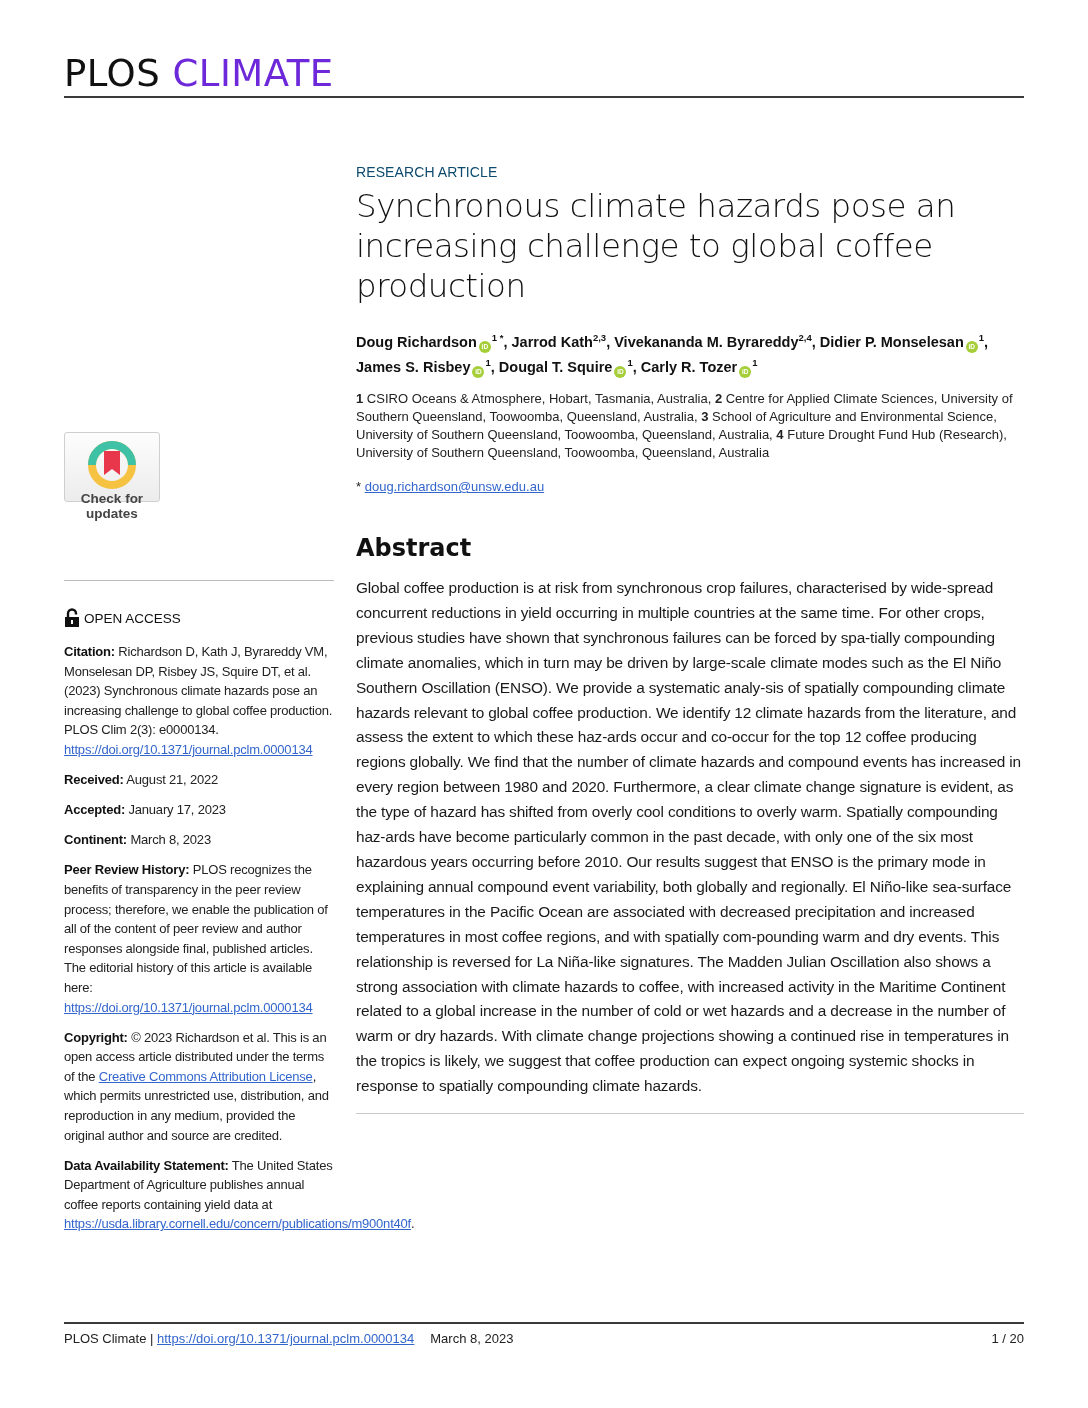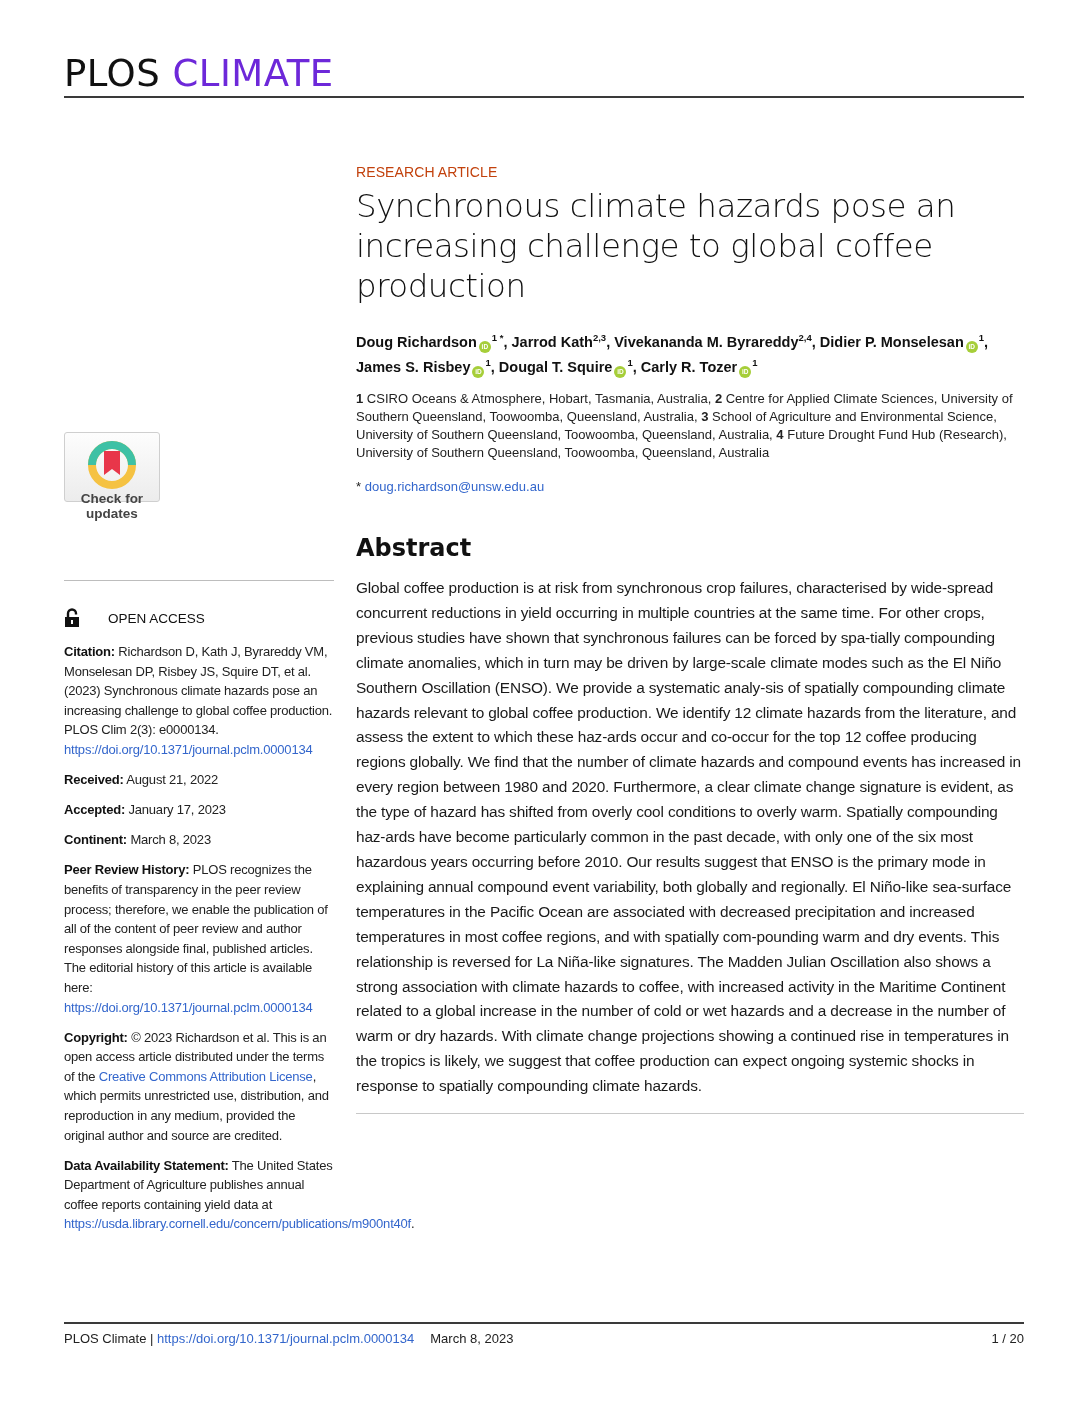--- a/index.html
+++ b/index.html
@@ -3,36 +3,36 @@
 <meta charset="utf-8">
 <style>
   html, body { margin: 0; padding: 0; background: #ffffff; }
   body { width: 1088px; height: 1408px; position: relative; font-family: "Liberation Sans", sans-serif; color: #1a1a1a; overflow: hidden; }
   .brand { position: absolute; left: 64px; top: 54px; font-family: "DejaVu Sans", sans-serif; font-size: 37px; letter-spacing: 0.5px; line-height: 40px; }
   .brand .b1 { color: #111111; }
   .brand .b2 { color: #6d28d9; }
   .top-rule { position: absolute; left: 64px; top: 96px; width: 960px; height: 2px; background: #3a3a3a; }
 
   .main { position: absolute; left: 356px; top: 164px; width: 668px; }
-  .article-type { font-size: 14px; letter-spacing: 0.1px; color: #c2410c; margin-bottom: 6px; }
+  .article-type { font-size: 14px; letter-spacing: 0.1px; color: #0c4a6e; margin-bottom: 6px; }
   .title { font-family: "DejaVu Sans", sans-serif; font-weight: 300; font-size: 32.5px; line-height: 40px; color: #111; letter-spacing: -0.5px; margin: 0 0 22px 0; }
   .authors { font-size: 14.5px; font-weight: bold; line-height: 20px; color: #111; margin-bottom: 12px; }
   .authors sup { font-size: 9.5px; vertical-align: 6px; }
   .orcid { display: inline-block; width: 12px; height: 12px; border-radius: 50%; background: #a6ce39; color: #fff; font-size: 6.5px; line-height: 12px; text-align: center; vertical-align: -2px; font-weight: bold; margin: 0 1px 0 2px; }
   .affil { font-size: 13px; line-height: 18px; color: #222; }
   .email-line { font-size: 13px; margin-top: 17px; color: #222; }
-  a, .link { color: #3366cc; }
+  a, .link { color: #3366cc; text-decoration: underline; }
   .abstract-h { font-family: "DejaVu Sans", sans-serif; font-weight: 700; font-size: 24px; margin: 40px 0 14px 0; color: #111; }
   .abstract { font-size: 15.4px; line-height: 24.9px; color: #1a1a1a; text-align: left; letter-spacing: -0.15px; }
   .abs-rule { height: 1px; background: #c8c8c8; margin-top: 14px; }
   .cfu { position: absolute; left: 64px; top: 432px; width: 96px; height: 70px; border: 1px solid #cfcfcf; border-radius: 3px; background: linear-gradient(#fdfdfd, #ececec); box-sizing: border-box; text-align: center; }
   .cfu-ring { position: absolute; left: 21px; top: 6px; width: 52px; height: 52px; }
   .cfu-text { position: absolute; left: 0; right: 0; top: 58px; font-size: 13.5px; font-weight: bold; line-height: 15px; color: #444; }
   .side-rule { position: absolute; left: 64px; top: 580px; width: 270px; height: 1px; background: #bdbdbd; }
-  .oa { position: absolute; left: 64px; top: 608px; font-size: 13.5px; color: #111; display: flex; align-items: center; gap: 24px; }
+  .oa { position: absolute; left: 64px; top: 608px; font-size: 13.5px; color: #111; display: flex; align-items: center; }
   .oa svg { margin-right: 4px; }
   .meta { position: absolute; left: 64px; top: 642px; width: 272px; font-size: 13px; line-height: 19.6px; color: #222; letter-spacing: -0.2px; }
   .meta p { margin: 0 0 10.5px 0; }
   .meta b { color: #111; }
 
   .foot-rule { position: absolute; left: 64px; top: 1322px; width: 960px; height: 2px; background: #3a3a3a; }
   .footer { position: absolute; left: 64px; top: 1331px; width: 960px; font-size: 13px; color: #222; display: flex; }
   .footer .date { margin-left: 16px; }
   .footer .page { margin-left: auto; }
 </style>

